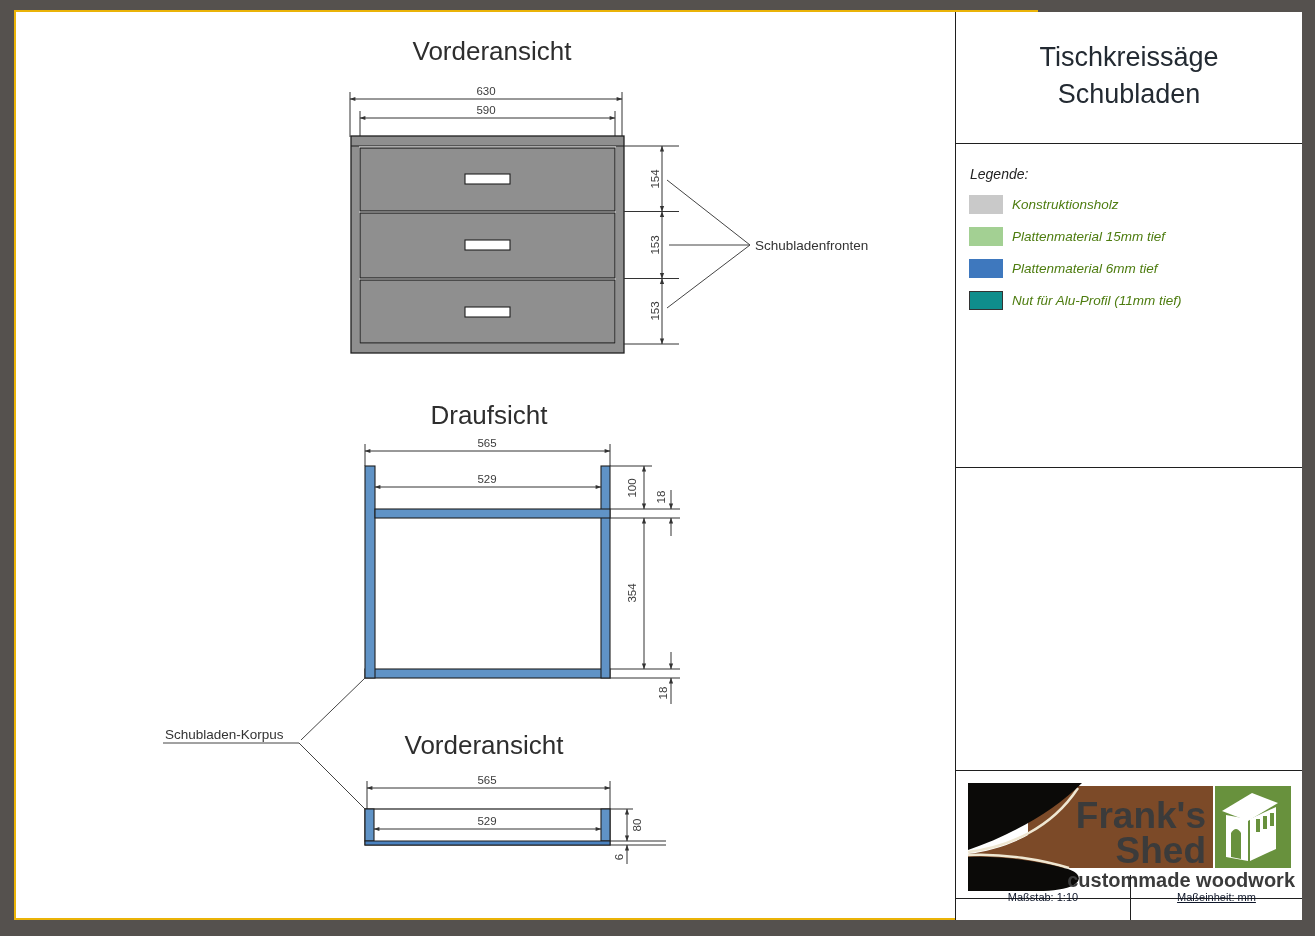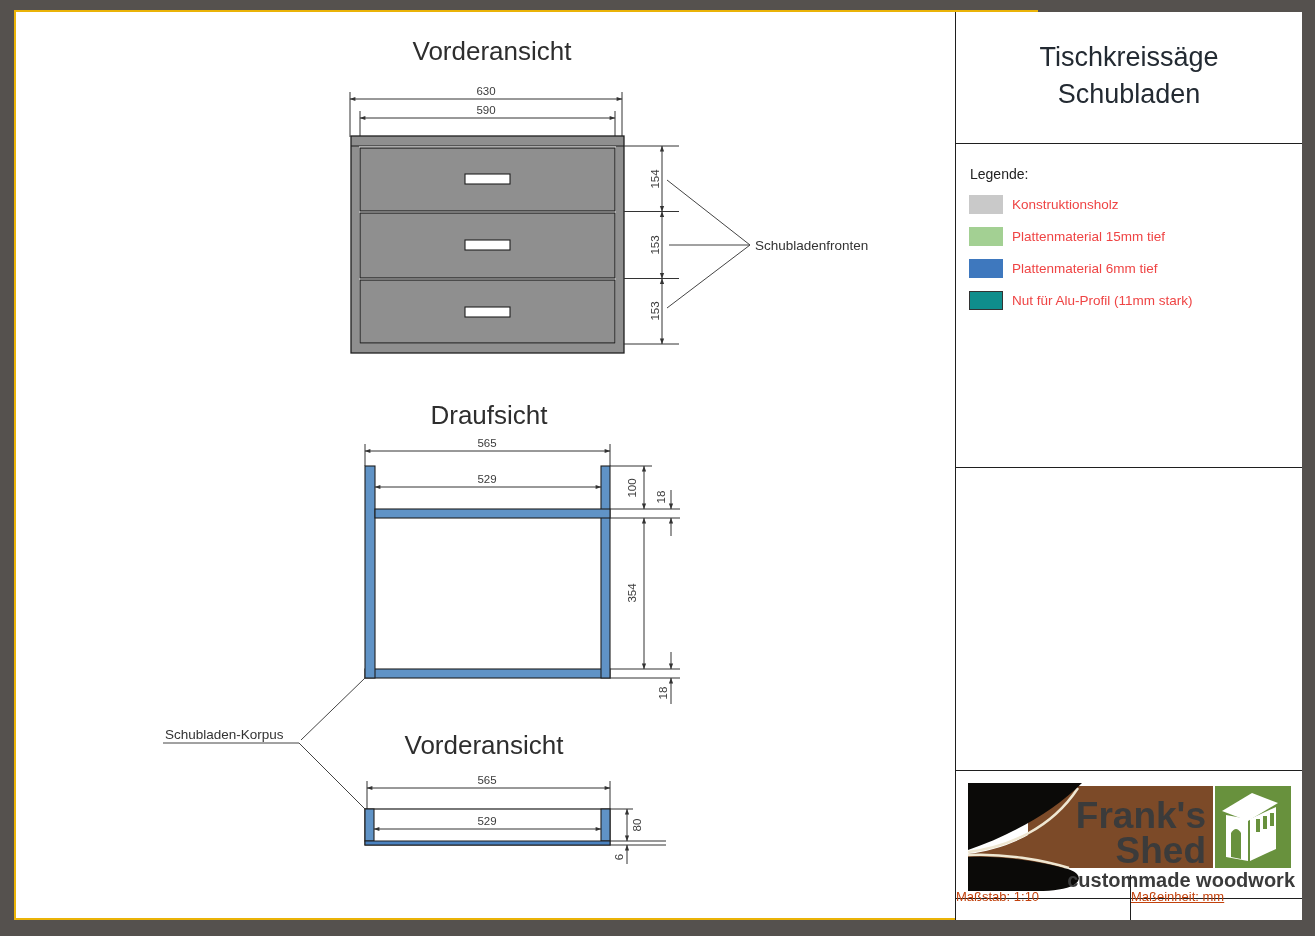--- a/index.html
+++ b/index.html
@@ -19,31 +19,31 @@
   svg text.dim{font-size:11.5px;}
   svg text.callout{font-size:13.5px;fill:#333;}
   .rightcol{
     position:absolute;left:939px;top:0;width:347px;height:908px;
     border-left:1px solid #1f1f1f;box-sizing:border-box;background:#fff;
   }
   .sect{box-sizing:border-box;border-bottom:1px solid #1f1f1f;position:relative;}
   .sect-title{height:132px;text-align:center;}
   .sect-title .tline{font-size:27px;color:#232a32;line-height:37px;}
   .sect-title .pad{padding-top:27px;}
-  .sect-legend{height:302px;}
+  .sect-legend{height:302px;font-style:italic;}
   .legend-heading{font-size:14px;color:#222;margin:22px 0 0 14px;}
   .legend-row{display:flex;align-items:center;margin:13px 0 0 13px;height:19px;}
   .swatch{width:34px;height:19px;box-sizing:border-box;flex:0 0 34px;}
-  .legend-label{font-size:13.5px;color:#ef4444;margin-left:9px;white-space:nowrap;}
+  .legend-label{font-size:13.5px;color:#4d7c0f;margin-left:9px;white-space:nowrap;}
   .sect-empty{height:303px;}
   .sect-logo{height:128px;}
   .logo-wrap{position:absolute;left:12px;top:12px;width:330px;height:108px;}
   .footer{position:absolute;left:0;bottom:0;width:100%;height:45px;display:flex;}
-  .fcell{box-sizing:border-box;height:45px;line-height:44px;
-         font-size:13px;color:#c2410c;}
+  .fcell{box-sizing:border-box;height:45px;line-height:44px;text-align:center;
+         font-size:11px;color:#0f172a;}
   .fcell.left{width:175px;border-right:1px solid #1f1f1f;}
   .fcell.right{flex:1;text-decoration:underline;}
 </style>
 </head>
 <body>
 
 <div class="sheet">
 
   <svg class="drawing-svg" width="939" height="908" viewBox="0 0 939 908">
     <defs>
@@ -210,21 +210,21 @@
       <div class="legend-row">
         <span class="swatch" style="background: rgb(163, 208, 147); border: none;"></span>
         <span class="legend-label">Plattenmaterial 15mm tief</span>
       </div>
       <div class="legend-row">
         <span class="swatch" style="background: rgb(62, 120, 190); border: none;"></span>
         <span class="legend-label">Plattenmaterial 6mm tief</span>
       </div>
       <div class="legend-row">
         <span class="swatch" style="background: rgb(15, 142, 140); border: 1px solid rgb(51, 51, 51);"></span>
-        <span class="legend-label">Nut für Alu-Profil (11mm stark)</span>
+        <span class="legend-label">Nut für Alu-Profil (11mm tief)</span>
       </div>
     </div>
 
     <div class="sect sect-empty"></div>
 
     <div class="sect sect-logo">
       <div class="logo-wrap">
         <svg width="330" height="108" viewBox="0 0 330 108">
           <rect x="0" y="0" width="330" height="108" fill="#ffffff"></rect>
 

